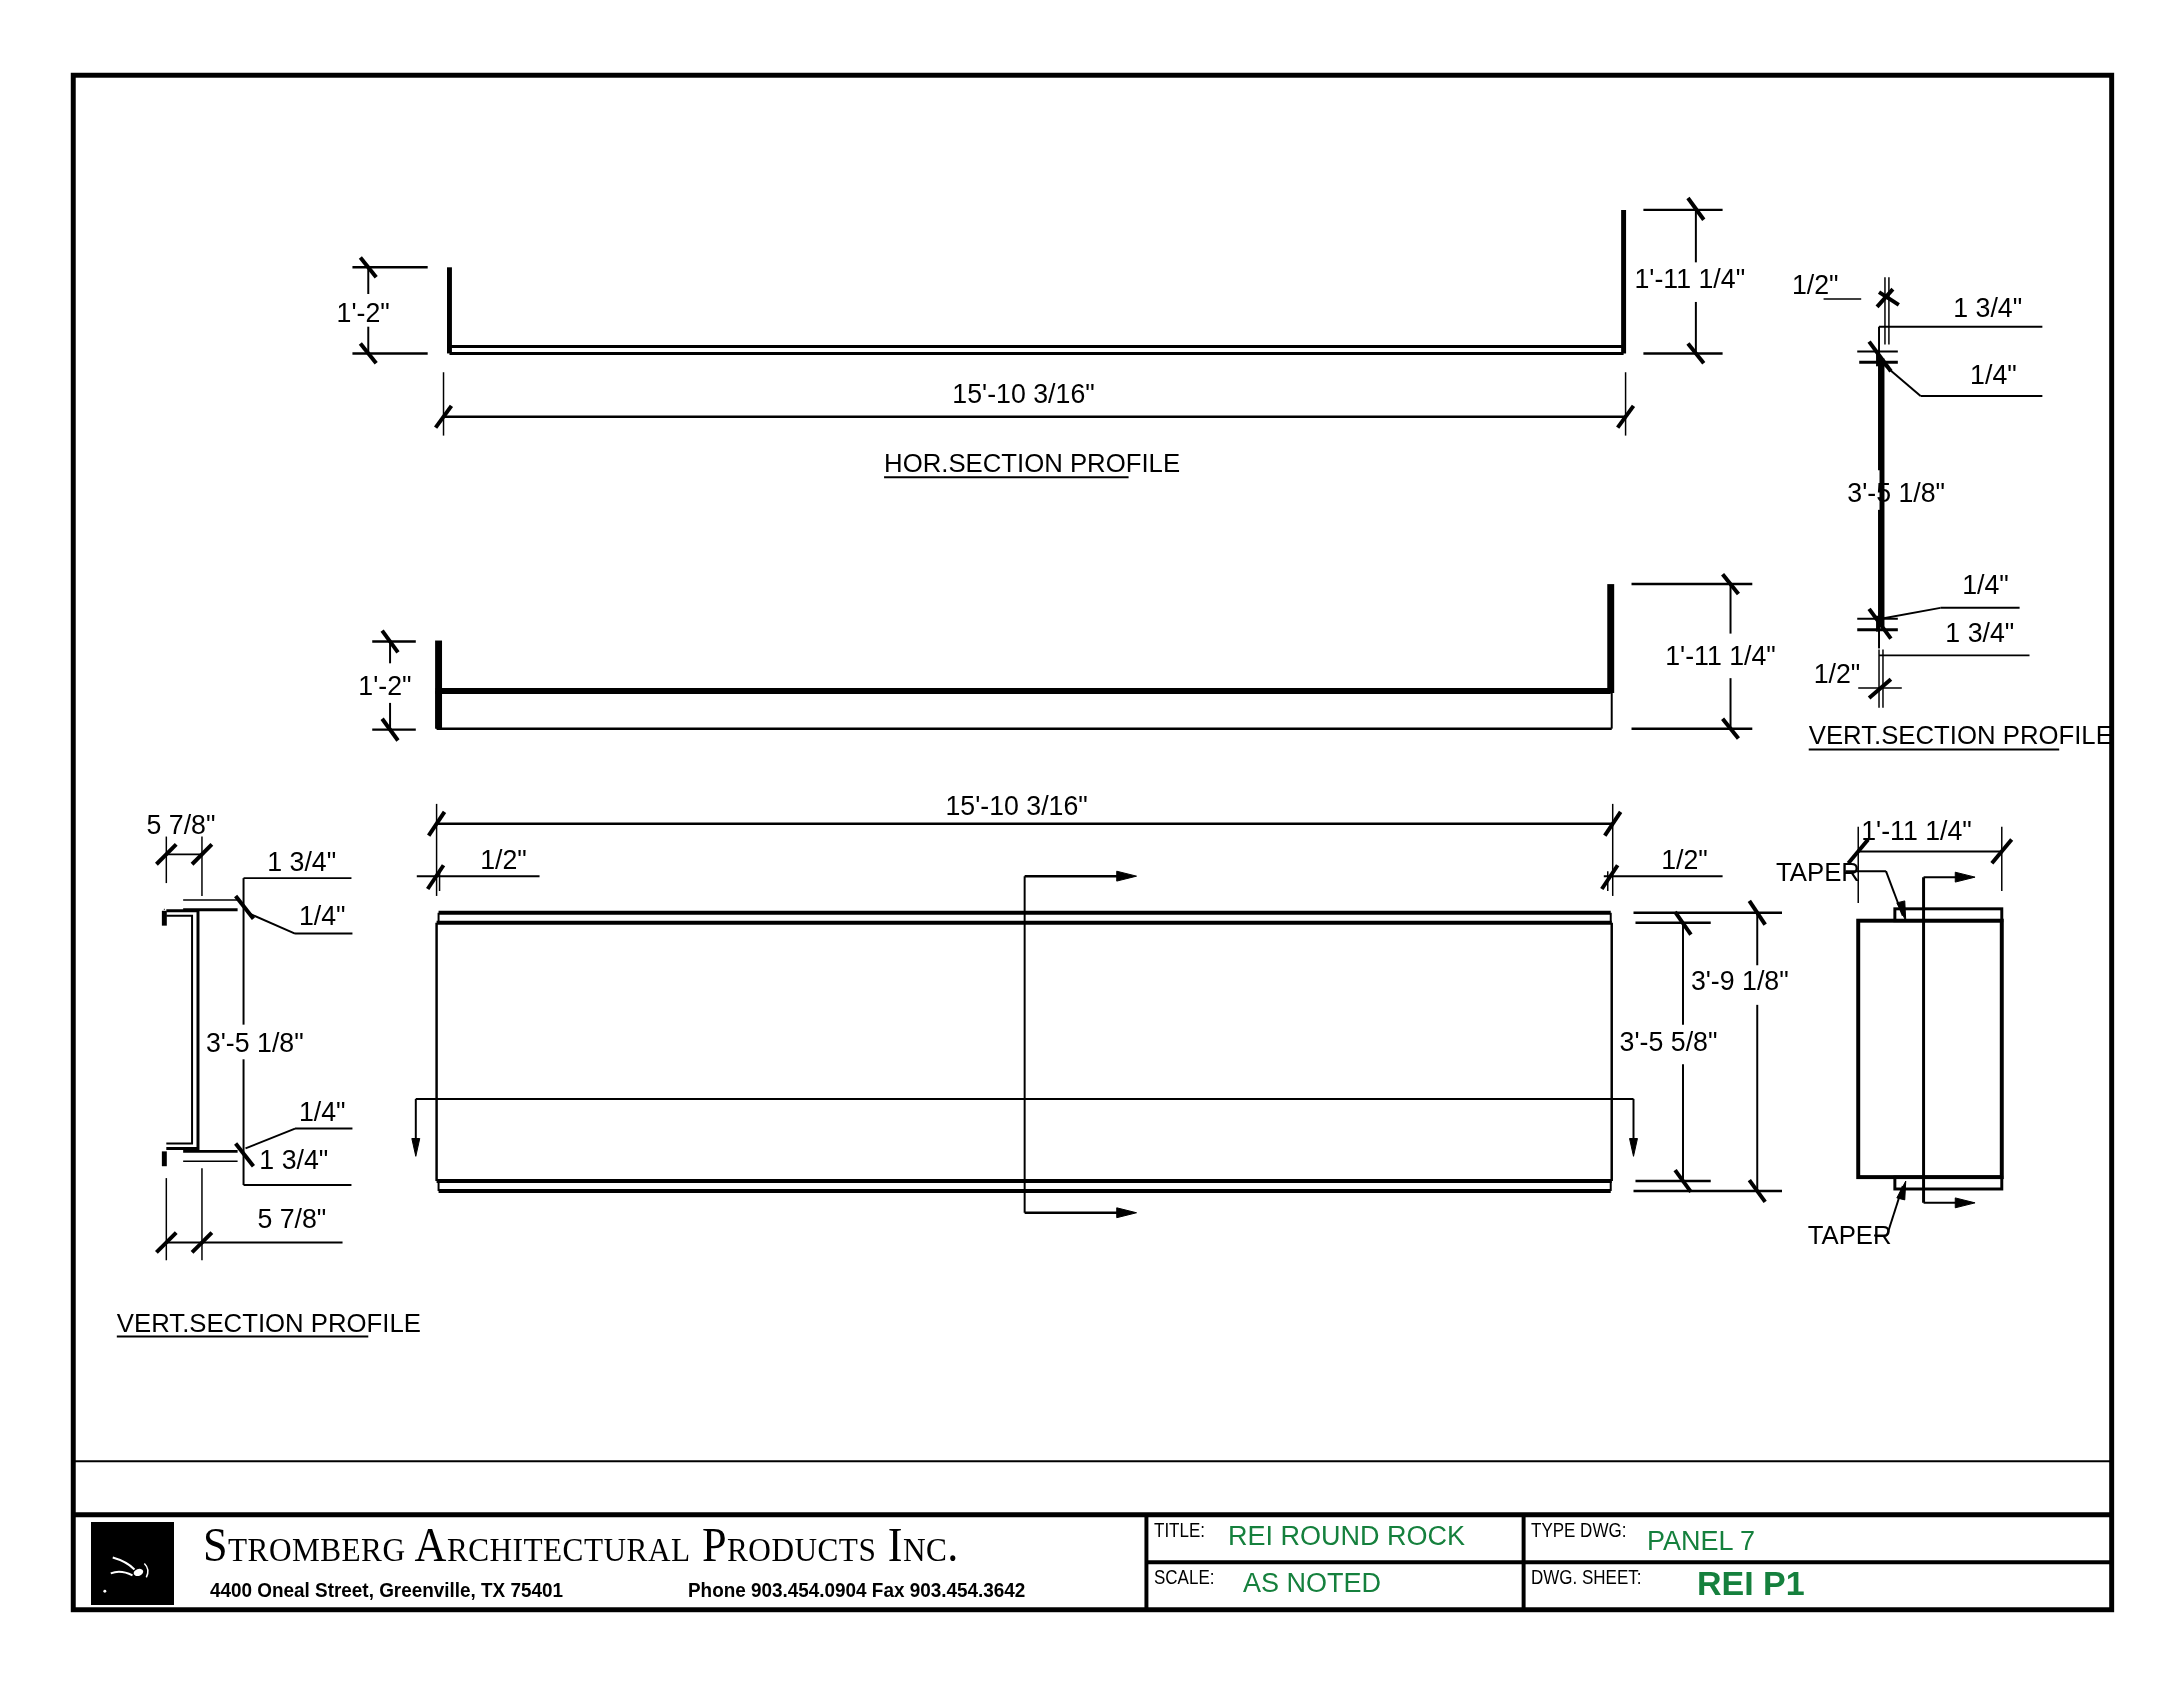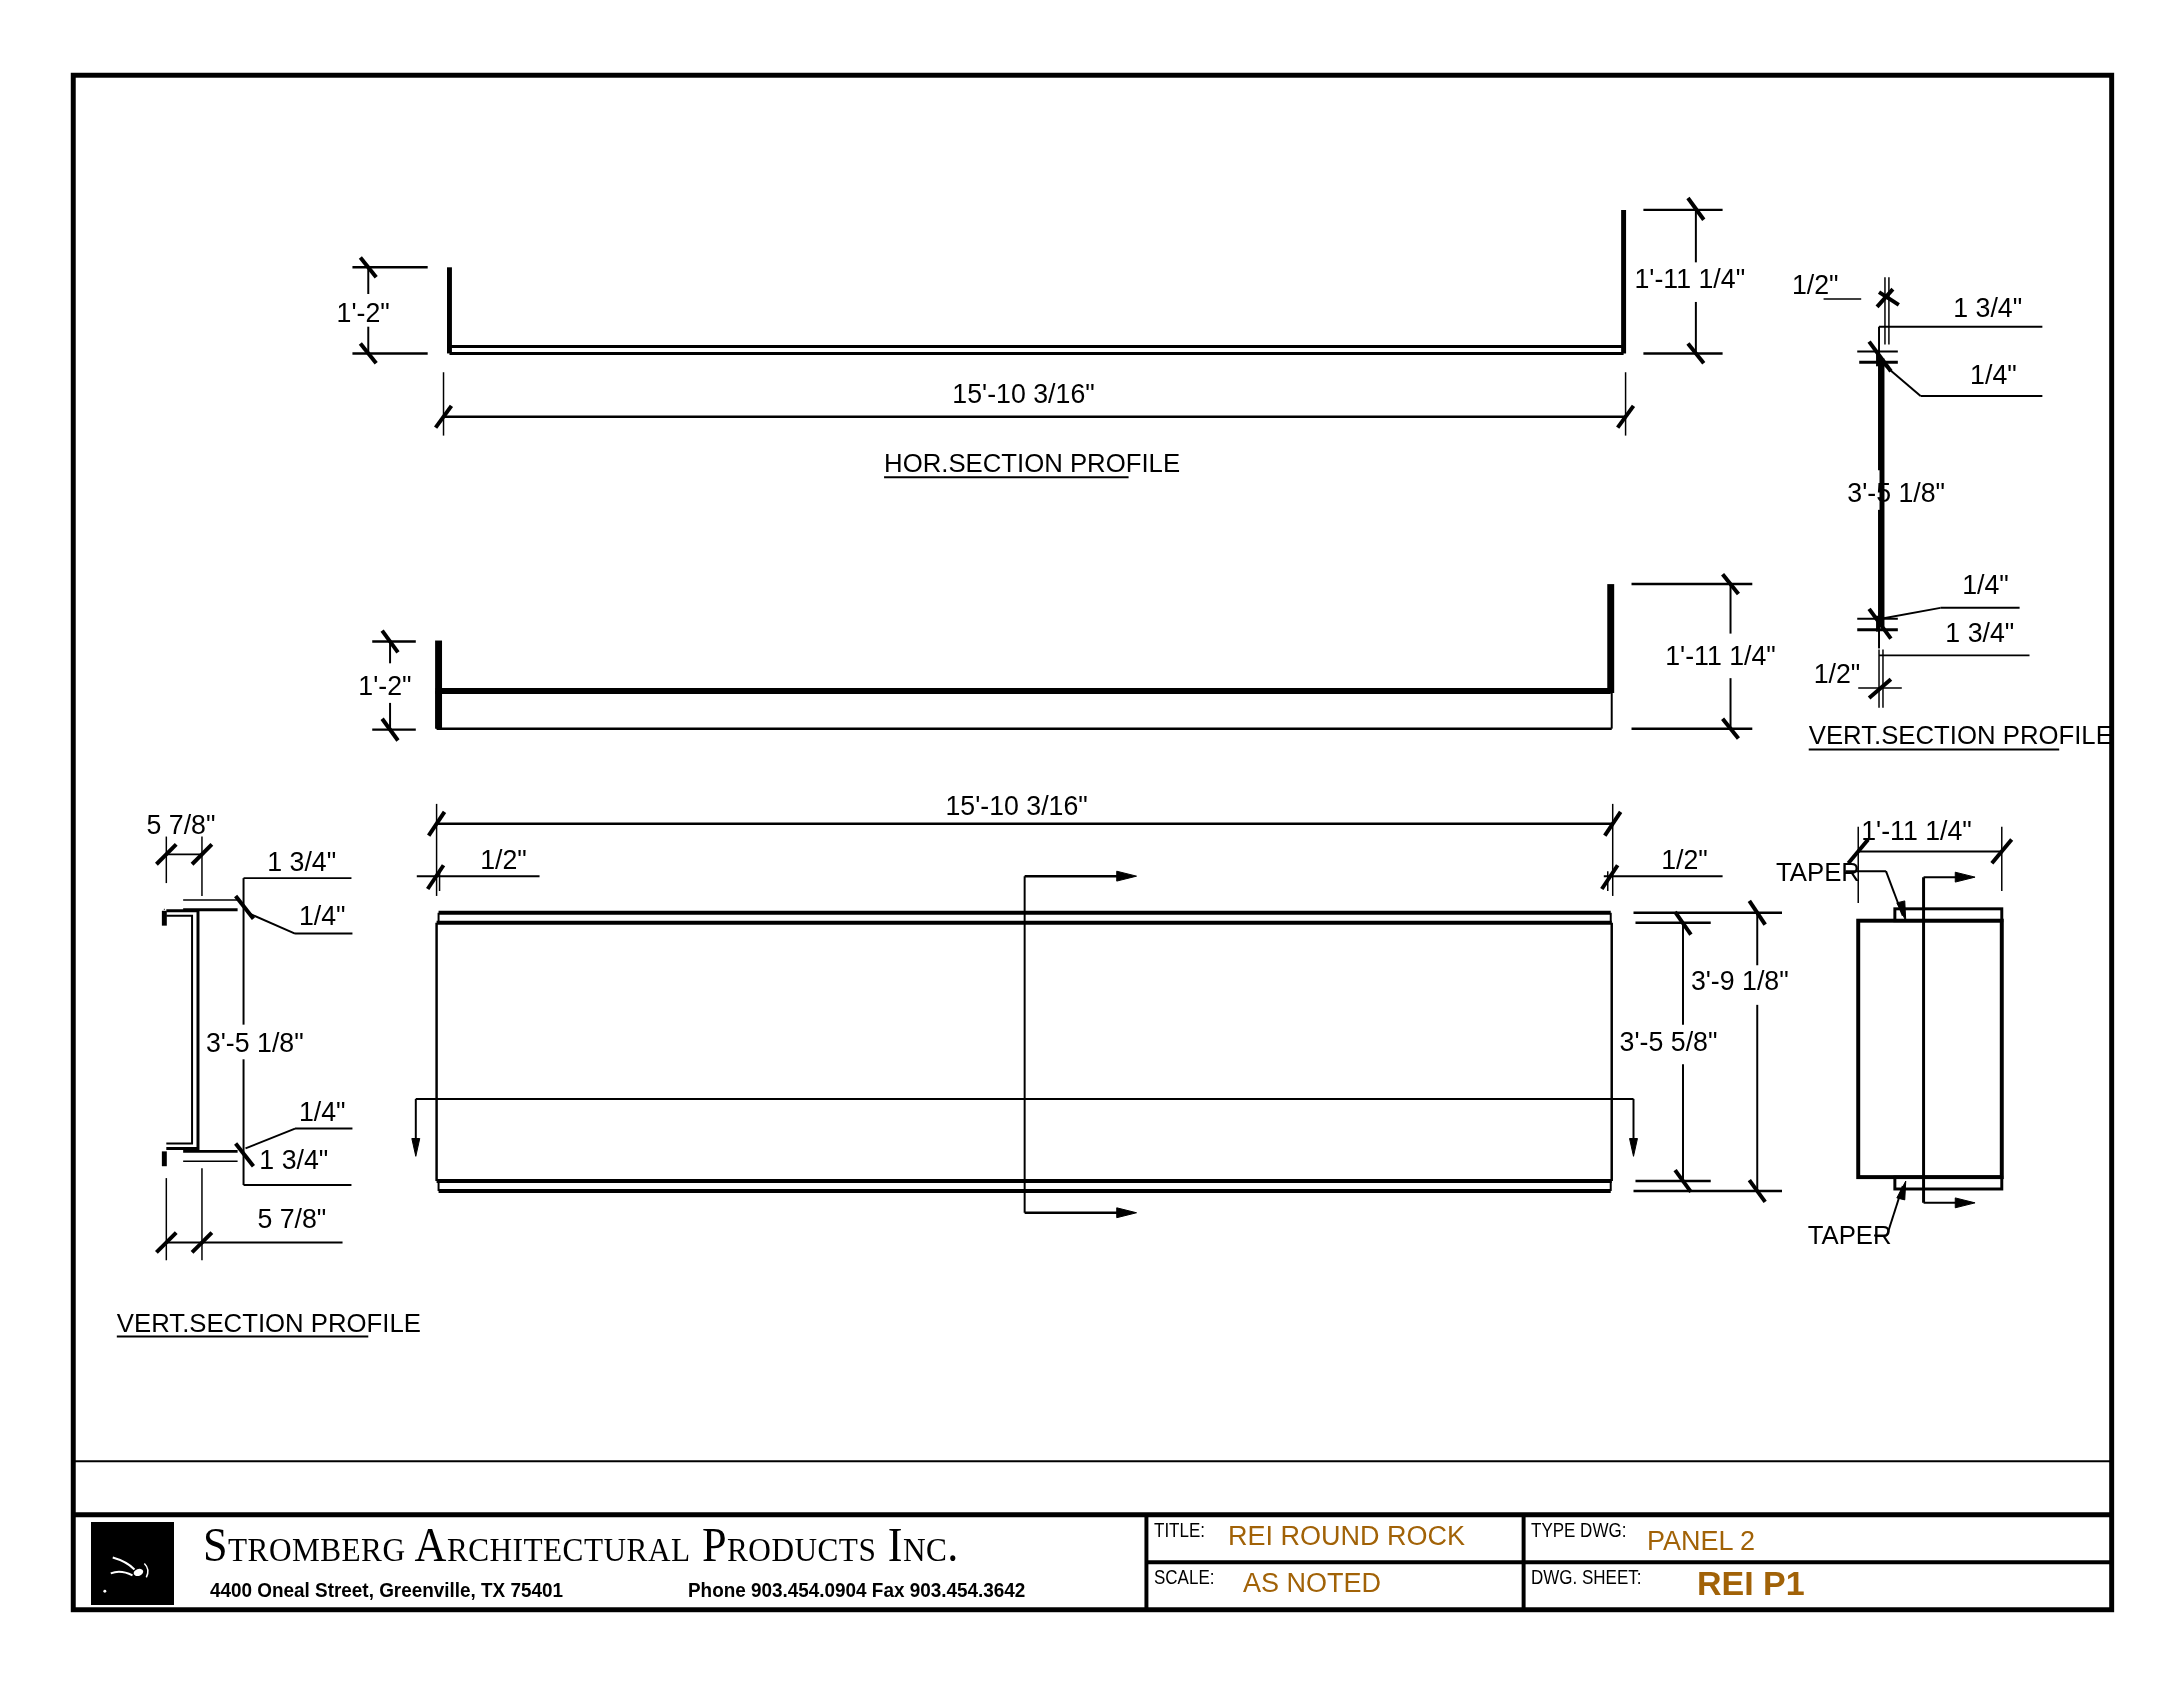--- a/index.html
+++ b/index.html
@@ -6,21 +6,21 @@
   body { width: 2178px; height: 1683px; position: relative; overflow: hidden; font-family: "DejaVu Sans", sans-serif; }
   #sheet { position: absolute; left: 0; top: 0; width: 2178px; height: 1683px; }
   svg text.dim { font-family: "Liberation Sans", sans-serif; font-size: 27px; fill: #000; transform-box: fill-box; }
   svg text.lbl { font-family: "Liberation Sans", sans-serif; font-size: 26px; fill: #000; }
   .notice { position: absolute; left: 91px; top: 1467px; width: 2010px; font-family: "Liberation Sans", sans-serif; font-weight: bold; font-size: 15px; line-height: 19px; color: #000; letter-spacing: -0.3px; white-space: nowrap; }
   .company-name { position: absolute; left: 203px; top: 1517px; font-family: "Liberation Serif", serif; font-size: 48px; font-variant: small-caps; letter-spacing: 0.5px; color: #000; white-space: nowrap; transform: scaleX(0.92); transform-origin: left center; }
   .company-addr { position: absolute; left: 210px; top: 1578px; font-family: "Liberation Sans", sans-serif; font-weight: bold; font-size: 21px; color: #000; white-space: nowrap; transform: scaleX(0.9); transform-origin: left center; }
   .company-contact { position: absolute; left: 688px; top: 1578px; font-family: "Liberation Sans", sans-serif; font-weight: bold; font-size: 21px; color: #000; white-space: nowrap; transform: scaleX(0.9); transform-origin: left center; }
   .logo { position: absolute; left: 91px; top: 1522px; width: 83px; height: 83px; background: #000; }
   .cell-label { position: absolute; font-family: "Liberation Sans", sans-serif; font-size: 20px; color: #000; white-space: nowrap; transform: scaleX(0.85); transform-origin: left center; }
-  .cell-value { position: absolute; font-family: "Liberation Sans", sans-serif; font-size: 27px; color: #a16207; white-space: nowrap; }
+  .cell-value { position: absolute; font-family: "Liberation Sans", sans-serif; font-size: 27px; color: #15803d; white-space: nowrap; }
   .cell-value.big { font-weight: bold; font-size: 34px; margin-left: 28px; }
 </style>
 </head>
 <body>
 
 <div id="sheet">
 <svg width="2178" height="1683" viewBox="0 0 2200 1700" xmlns="http://www.w3.org/2000/svg">
 
   <rect x="74" y="76" width="2059" height="1550" fill="none" stroke="#000" stroke-width="5"></rect>
 
@@ -317,17 +317,17 @@
 <div class="company-name">Stromberg Architectural Products Inc.</div>
 <div class="company-addr">4400 Oneal Street, Greenville, TX  75401</div>
 <div class="company-contact">Phone 903.454.0904   Fax 903.454.3642</div>
 
 
 <div class="cell-label" style="left:1154px; top:1519px;">TITLE:</div>
 <div class="cell-value" style="left:1228px; top:1521px;">REI ROUND ROCK</div>
 <div class="cell-label" style="left:1154px; top:1566px;">SCALE:</div>
 <div class="cell-value" style="left:1243px; top:1568px;">AS NOTED</div>
 <div class="cell-label" style="left:1531px; top:1519px;">TYPE DWG:</div>
-<div class="cell-value" style="left:1647px; top:1526px;">PANEL 2</div>
+<div class="cell-value" style="left:1647px; top:1526px;">PANEL 7</div>
 <div class="cell-label" style="left:1531px; top:1566px;">DWG. SHEET:</div>
 <div class="cell-value big" style="left:1669px; top:1564px;">REI P1</div>
 </div>
 
 
 </body></html>

